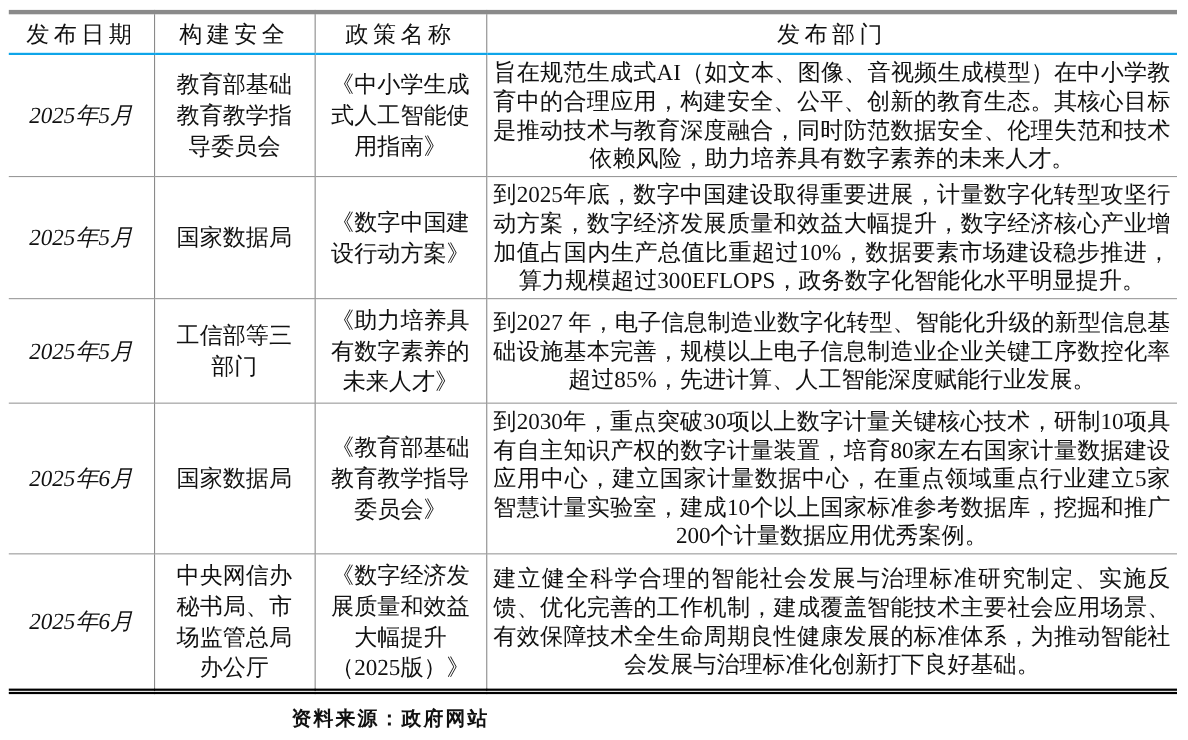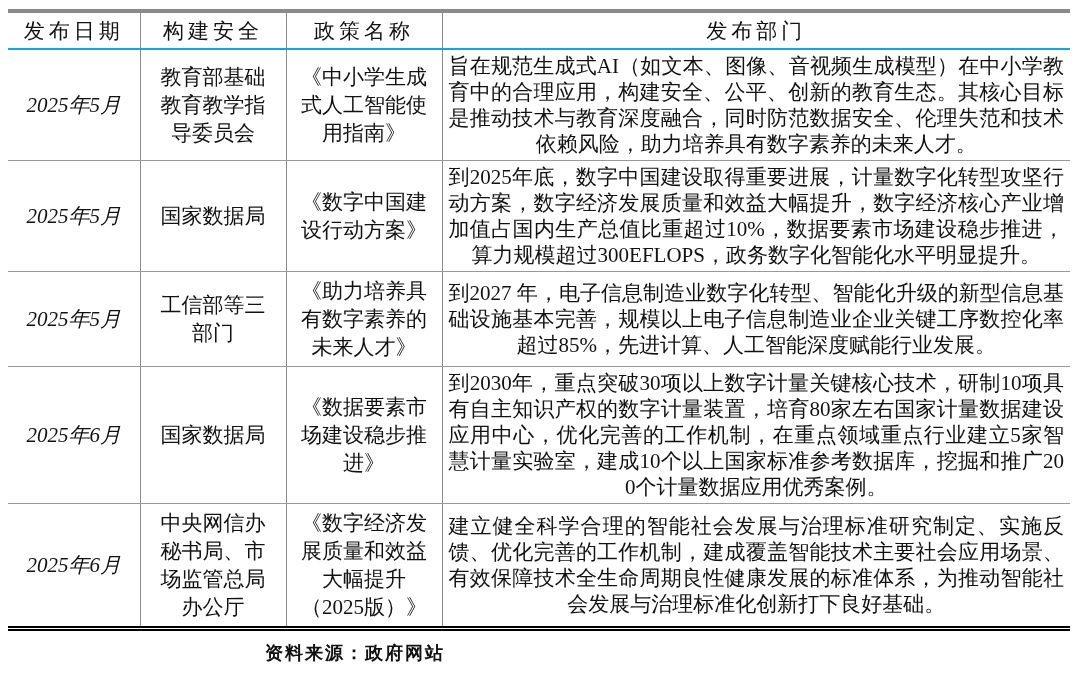--- a/index.html
+++ b/index.html
@@ -132,22 +132,22 @@
         </tr>
         <tr class="r3">
           <td class="date vsep">2025年5月</td>
           <td class="name vsep">工信部等三部门</td>
           <td class="dept vsep">《助力培养具有数字素养的未来人才》</td>
           <td class="content">到2027 年，电子信息制造业数字化转型、智能化升级的新型信息基础设施基本完善，规模以上电子信息制造业企业关键工序数控化率超过85%，先进计算、人工智能深度赋能行业发展。</td>
         </tr>
         <tr class="r4">
           <td class="date vsep">2025年6月</td>
           <td class="name vsep">国家数据局</td>
-          <td class="dept vsep">《数据要素市场建设稳步推进》</td>
-          <td class="content">到2030年，重点突破30项以上数字计量关键核心技术，研制10项具有自主知识产权的数字计量装置，培育80家左右国家计量数据建设应用中心，优化完善的工作机制，在重点领域重点行业建立5家智慧计量实验室，建成10个以上国家标准参考数据库，挖掘和推广200个计量数据应用优秀案例。</td>
+          <td class="dept vsep">《教育部基础教育教学指导委员会》</td>
+          <td class="content">到2030年，重点突破30项以上数字计量关键核心技术，研制10项具有自主知识产权的数字计量装置，培育80家左右国家计量数据建设应用中心，建立国家计量数据中心，在重点领域重点行业建立5家智慧计量实验室，建成10个以上国家标准参考数据库，挖掘和推广200个计量数据应用优秀案例。</td>
         </tr>
         <tr class="r5">
           <td class="date vsep">2025年6月</td>
           <td class="name vsep">中央网信办秘书局、市场监管总局办公厅</td>
           <td class="dept vsep">《数字经济发展质量和效益大幅提升（2025版）》</td>
           <td class="content">建立健全科学合理的智能社会发展与治理标准研究制定、实施反馈、优化完善的工作机制，建成覆盖智能技术主要社会应用场景、有效保障技术全生命周期良性健康发展的标准体系，为推动智能社会发展与治理标准化创新打下良好基础。</td>
         </tr>
       </tbody>
     </table>
   </div>

